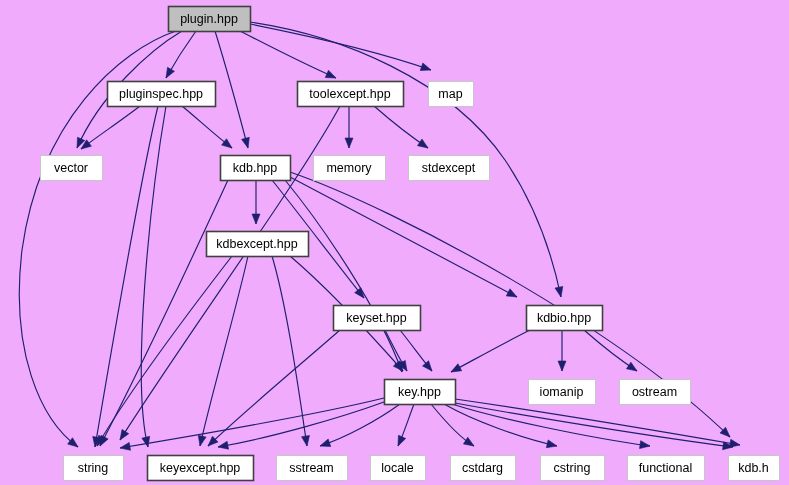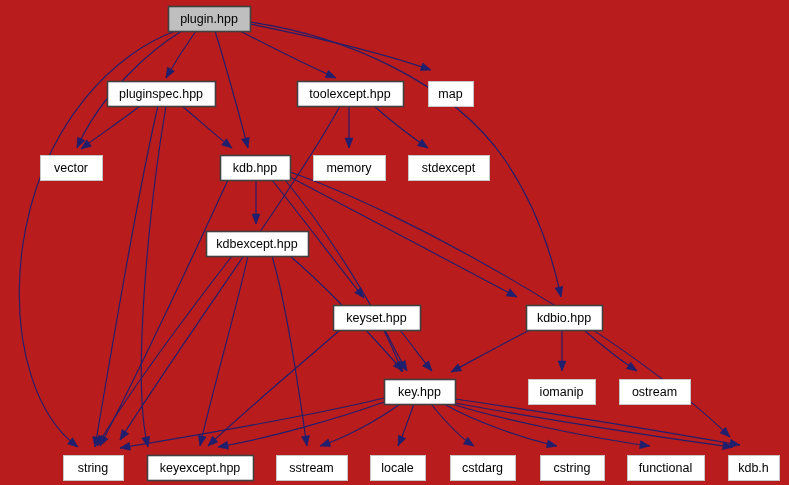--- a/index.html
+++ b/index.html
@@ -1,17 +1,17 @@
 <!DOCTYPE html>
 <html><head>
 <meta charset="utf-8">
 <style>
   html,body{margin:0;padding:0;background:#ffffff;}
   body{width:789px;height:485px;font-family:"Liberation Sans",sans-serif;}
-  #graph-root{position:relative;width:789px;height:485px;overflow:hidden;background:#b91c1c;}
+  #graph-root{position:relative;width:789px;height:485px;overflow:hidden;background:#f0abfc;}
   svg#graph-svg{position:absolute;left:0;top:0;width:789px;height:485px;}
   .node-label{font-family:"Liberation Sans",sans-serif;font-size:12.5px;fill:#000000;
     text-anchor:middle;dominant-baseline:middle;}
   .edge{fill:none;stroke:#1f1f6e;stroke-width:1.15px;}
   .arrow-head{fill:#1f1f6e;stroke:#1f1f6e;stroke-width:0.6px;}
   .node-box{stroke-width:1px;}
   .node-box.kind-root{fill:#bfbfbf;stroke:#404040;stroke-width:1.6px;}
   .node-box.kind-local{fill:#ffffff;stroke:#404040;stroke-width:1.6px;}
   .node-box.kind-system{fill:#ffffff;stroke:#c6c6c6;stroke-width:1px;}
 </style>

